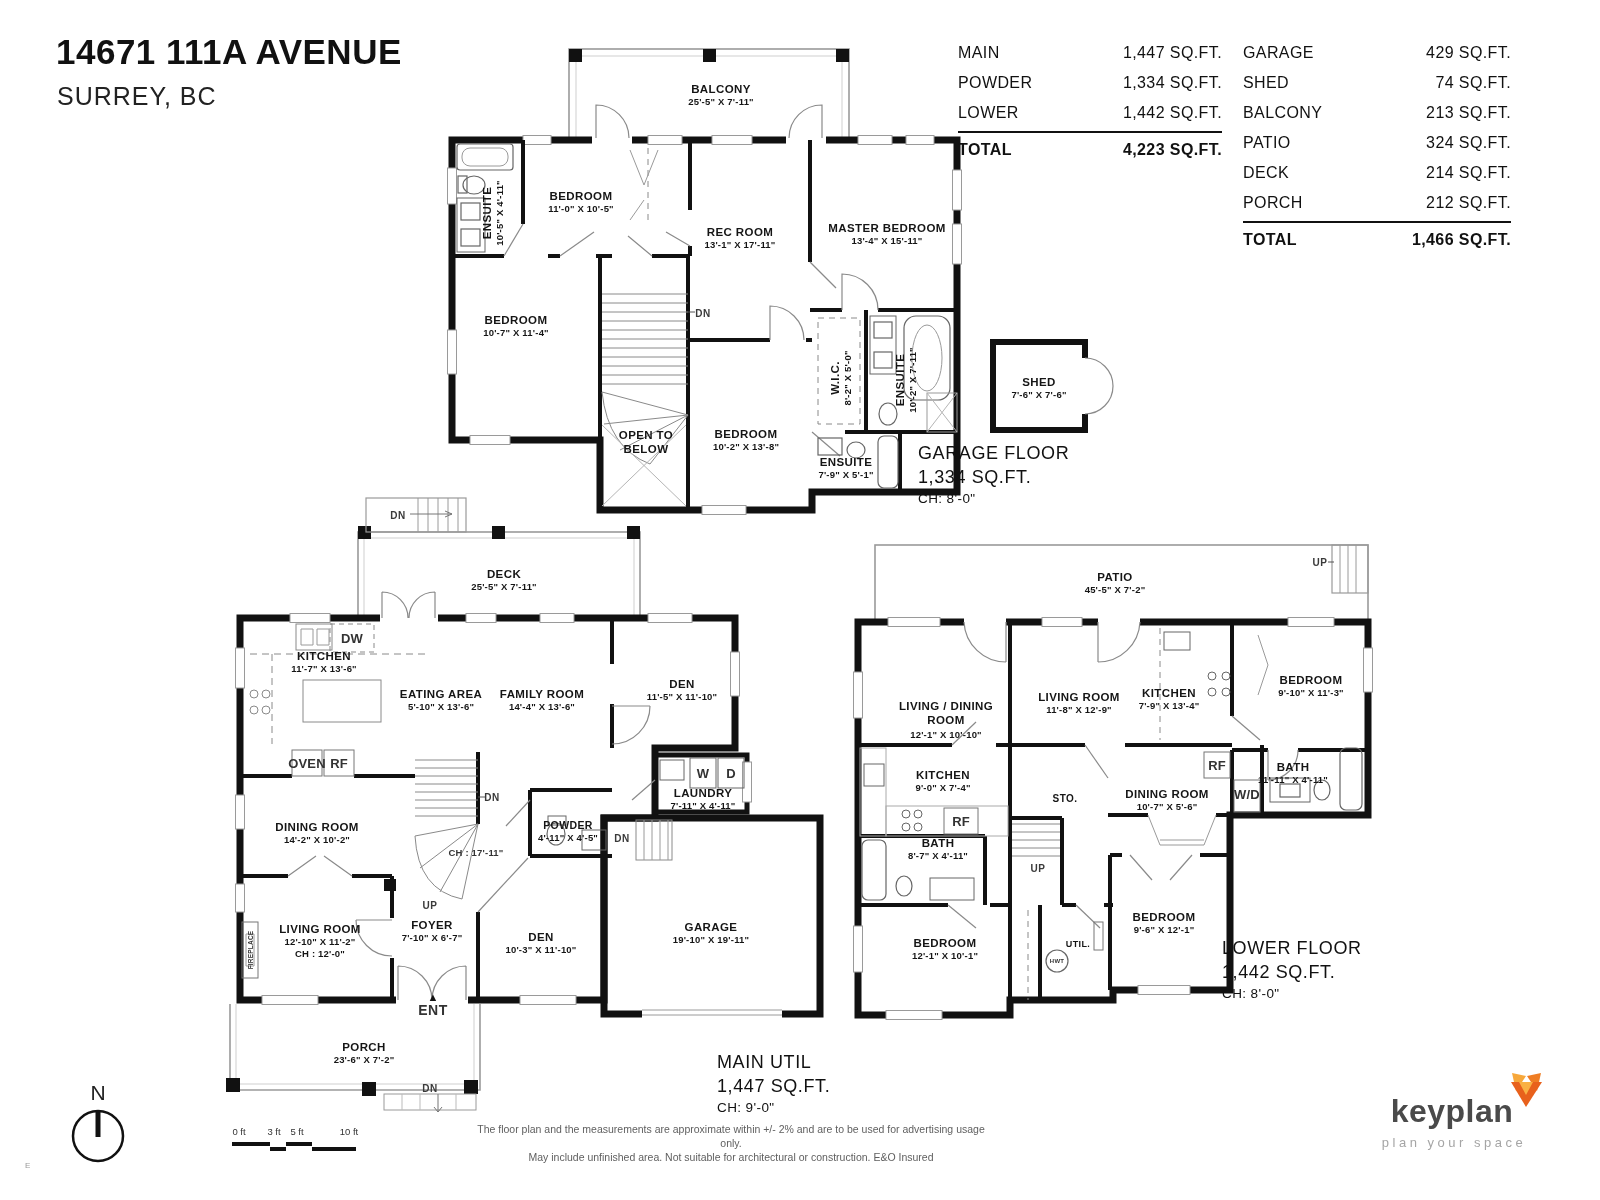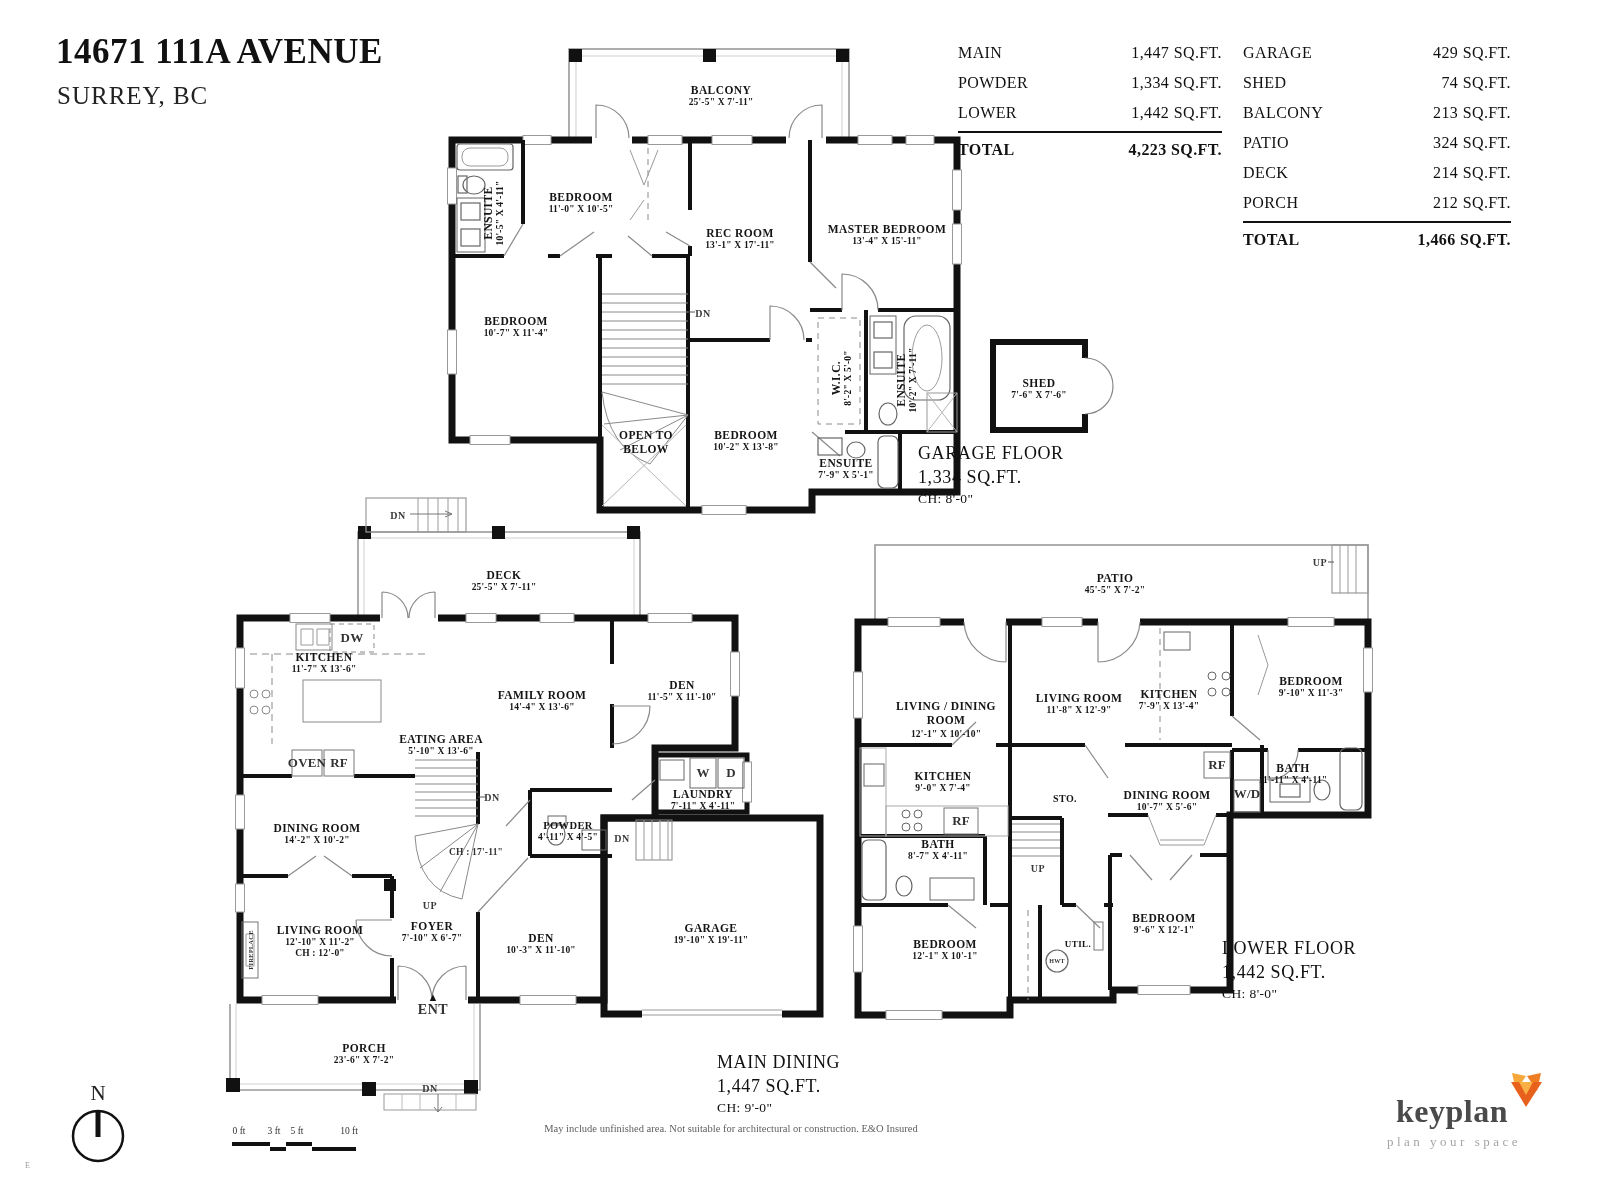--- a/index.html
+++ b/index.html
@@ -1,17 +1,17 @@
 <!DOCTYPE html>
 <html><head>
 <meta charset="utf-8">
 <style>
   html,body{margin:0;padding:0;background:#fff;}
   .page{position:relative;width:1600px;height:1200px;background:#fff;overflow:hidden;
-        font-family:Liberation Serif, serif;color:#1c1c1c;}
+        font-family:Liberation Sans, sans-serif;color:#1c1c1c;}
   svg{position:absolute;left:0;top:0;}
   .abs{position:absolute;}
   .title{font-size:35px;font-weight:bold;letter-spacing:.5px;color:#111;}
   .subtitle{font-size:25px;font-weight:400;letter-spacing:1px;color:#222;}
   .area-table{position:absolute;font-size:16px;letter-spacing:.4px;color:#111;}
   .area-table .row{display:flex;justify-content:space-between;height:30px;line-height:30px;}
   .area-table .divider{border-top:2px solid #111;margin-top:3px;}
   .area-table .total{display:flex;justify-content:space-between;height:32px;line-height:34px;font-weight:bold;}
   .room-label{position:absolute;transform:translate(-50%,-50%);text-align:center;white-space:nowrap;color:#151515;}
   .room-label .rname{display:block;font-size:11.5px;font-weight:bold;letter-spacing:.4px;}
@@ -465,21 +465,21 @@
   <div class="dir" style="left:398px;top:515px;">DN</div>
   <div class="room-label" style="left:504px;top:580px;">
       <span class="rname">DECK</span>
       <span class="rdims">25'-5" X 7'-11"</span>
     </div>
   <div class="room-label" style="left:324px;top:662px;">
       <span class="rname">KITCHEN</span>
       <span class="rdims">11'-7" X 13'-6"</span>
     </div>
   <div class="tag" style="left:352px;top:638px;">DW</div>
-  <div class="room-label" style="left:441px;top:700px;margin-top:44px;">
+  <div class="room-label" style="left:441px;top:700px;">
       <span class="rname">EATING AREA</span>
       <span class="rdims">5'-10" X 13'-6"</span>
     </div>
   <div class="room-label" style="left:542px;top:700px;">
       <span class="rname">FAMILY ROOM</span>
       <span class="rdims">14'-4" X 13'-6"</span>
     </div>
   <div class="room-label" style="left:682px;top:690px;">
       <span class="rname">DEN</span>
       <span class="rdims">11'-5" X 11'-10"</span>
@@ -525,21 +525,21 @@
   <div class="ent" style="left:433px;top:1005px;">
       <span class="tri">▲</span>
       <span class="lbl">ENT</span>
     </div>
   <div class="room-label" style="left:364px;top:1053px;">
       <span class="rname">PORCH</span>
       <span class="rdims">23'-6" X 7'-2"</span>
     </div>
   <div class="dir" style="left:430px;top:1088px;">DN</div>
   <div class="floor-sum" style="left:717px;top:1052px;">
-    <span class="fs1">MAIN DINING</span>
+    <span class="fs1">MAIN UTIL</span>
     <span class="fs2">1,447 SQ.FT.</span>
     <span class="fs3">CH: 9'-0"</span>
   </div>
 
   <div class="room-label" style="left:1115px;top:583px;">
       <span class="rname">PATIO</span>
       <span class="rdims">45'-5" X 7'-2"</span>
     </div>
   <div class="dir" style="left:1320px;top:562px;">UP</div>
   <div class="room-label" style="left:946px;top:697px;">
@@ -598,19 +598,20 @@
     <span class="fs2">1,442 SQ.FT.</span>
     <span class="fs3">CH: 8'-0"</span>
   </div>
 
   <div class="compass-n" style="left:98px;top:1093px;">N</div>
   <div class="scale-tick" style="left:239px;top:1131px;text-align:center;">0 ft</div>
   <div class="scale-tick" style="left:274px;top:1131px;">3 ft</div>
   <div class="scale-tick" style="left:297px;top:1131px;">5 ft</div>
   <div class="scale-tick" style="left:349px;top:1131px;">10 ft</div>
   <div class="disclaimer" style="left:471px;top:1122px;">
+    <div>The floor plan and the measurements are approximate within +/- 2% and are to be used for advertising usage only.</div>
     <div>May include unfinished area. Not suitable for architectural or construction. E&amp;O Insured</div>
   </div>
   <div class="logo-word" style="left:1452px;top:1111px;">keyplan</div>
   <div class="logo-tag" style="left:1454px;top:1142px;">plan your space</div>
   <div class="edge-mark" style="left:25px;top:1161px;">E</div>
 
 </div>
 
 </body></html>

